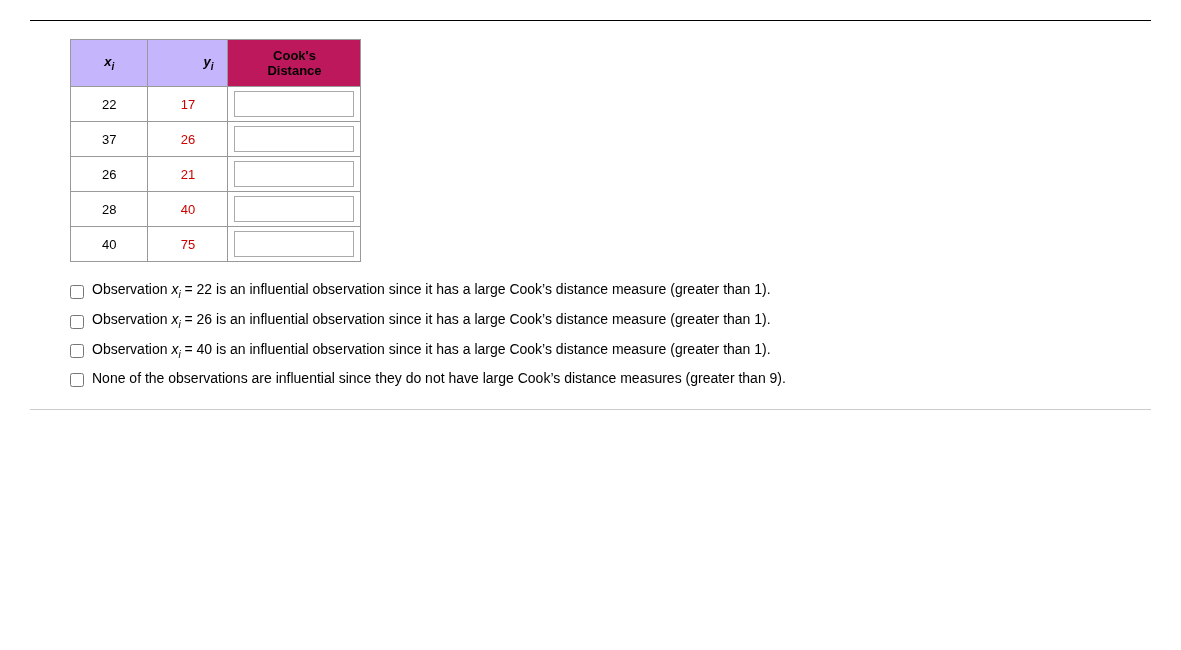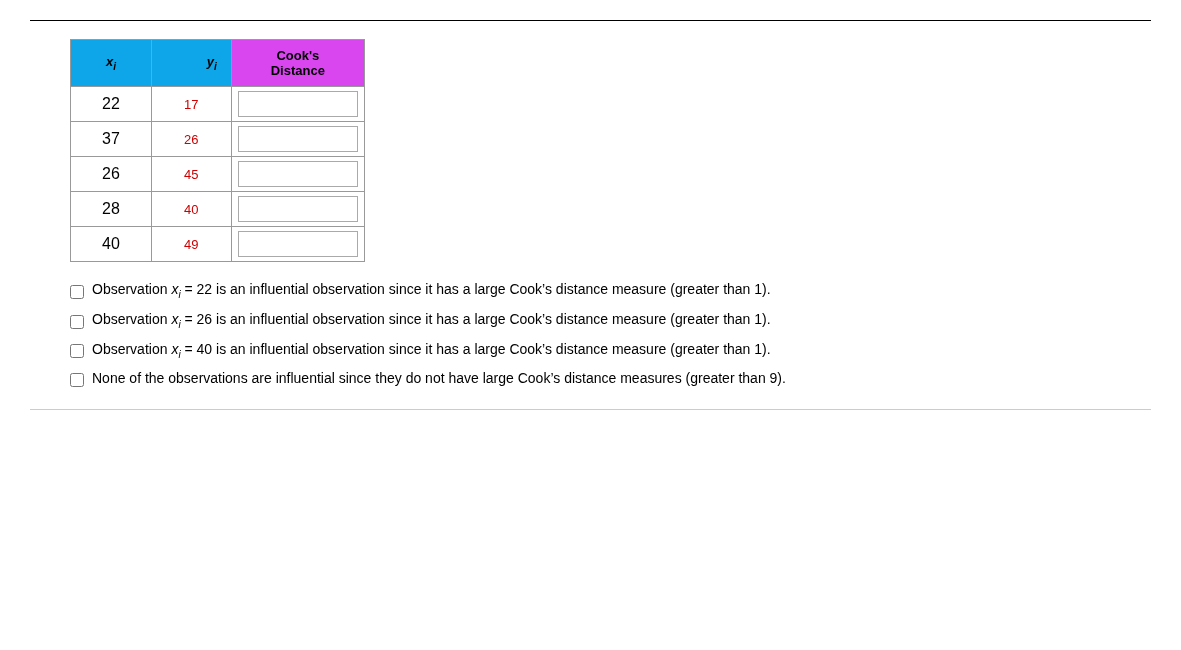--- a/index.html
+++ b/index.html
@@ -28,42 +28,42 @@
     table {
       border-collapse: collapse;
       border: 1px solid #999;
     }
     table th, table td {
       border: 1px solid #999;
       padding: 0;
       text-align: center;
     }
     .header-cell {
-      background: #0ea5e9;
+      background: #c4b5fd;
       font-weight: bold;
       font-size: 13px;
       padding: 8px 14px;
       min-width: 50px;
     }
     .header-cell-wide {
-      background: #d946ef;
+      background: #be185d;
       font-weight: bold;
       font-size: 13px;
       padding: 8px 20px;
       min-width: 130px;
     }
     .xi-header {
       font-style: italic;
     }
     .yi-header {
       font-style: italic;
       margin-left: 41px;
     }
     .data-cell {
-      font-size: 16px;
+      font-size: 13px;
       padding: 8px 31px;
       min-width: 50px;
       min-height: 38px;
     }
     .data-cell-red {
       color: #cc0000;
       font-size: 13px;
       padding: 8px 14px;
       margin-top: 40px;
     }
@@ -129,31 +129,31 @@
           <td class="data-cell-red">17</td>
           <td class="input-cell"><input type="text" style=""></td>
         </tr>
         <tr>
           <td class="data-cell">37</td>
           <td class="data-cell-red">26</td>
           <td class="input-cell"><input type="text" style=""></td>
         </tr>
         <tr>
           <td class="data-cell">26</td>
-          <td class="data-cell-red">45</td>
+          <td class="data-cell-red">21</td>
           <td class="input-cell"><input type="text" style=""></td>
         </tr>
         <tr>
           <td class="data-cell">28</td>
           <td class="data-cell-red">40</td>
           <td class="input-cell"><input type="text" style=""></td>
         </tr>
         <tr>
           <td class="data-cell">40</td>
-          <td class="data-cell-red">49</td>
+          <td class="data-cell-red">75</td>
           <td class="input-cell"><input type="text" style=""></td>
         </tr>
       </tbody>
   </table>
 </div>
 
 <div class="questions-section">
   <p></p>
   <div id="options-container">
       <div class="checkbox-item">

